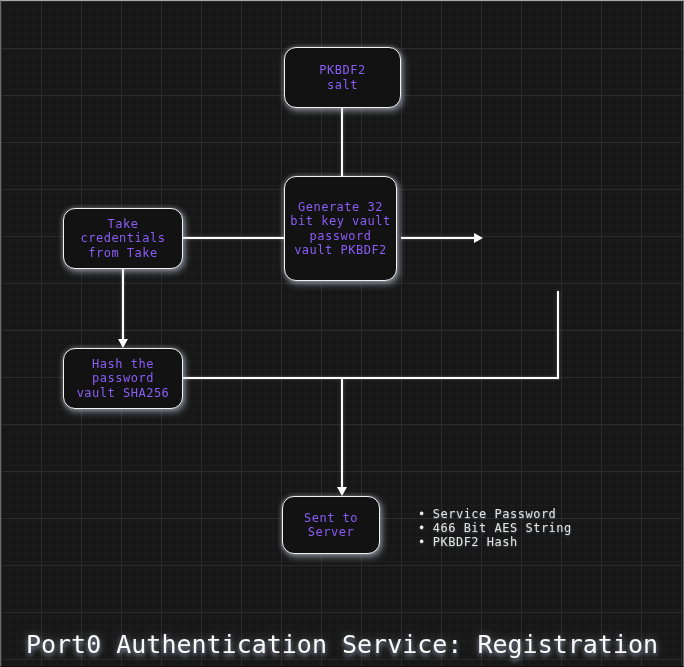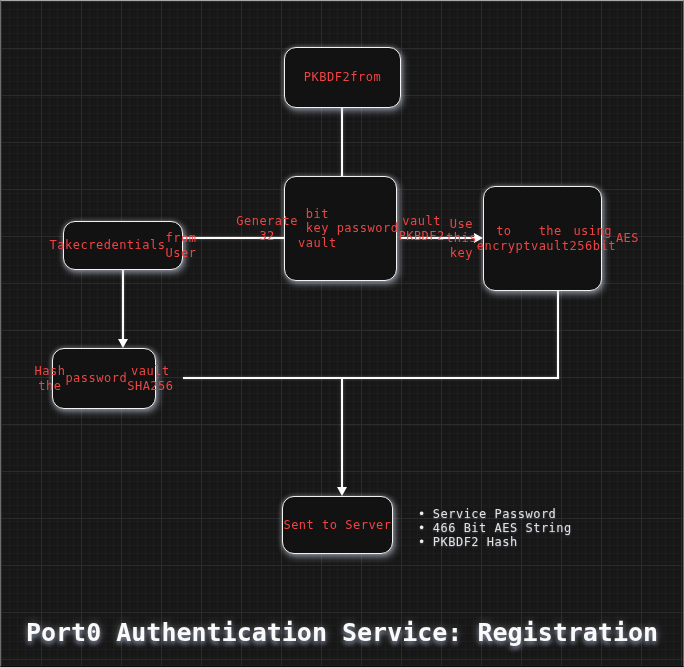--- a/index.html
+++ b/index.html
@@ -20,24 +20,24 @@
     overflow:hidden;
     font-family:"DejaVu Sans Mono","Liberation Mono",monospace;
   }
   .node{
     position:absolute;
     box-sizing:border-box;
     background:#121212;
     border:1.5px solid #f2f2f2;
     border-radius:12px;
     box-shadow:2px 3px 7px rgba(196,204,228,.55), 0 0 5px rgba(255,255,255,.35);
-    color:#ef4444;
+    color:#8b5cf6;
     font-size:12px;
     line-height:14.5px;
-    display:flex;flex-direction:row;
+    display:flex;flex-direction:column;
     align-items:center;justify-content:center;
     text-align:center;
     letter-spacing:.5px;
   }
   .edge{position:absolute;background:#fdfdfd;box-shadow:0 0 3px rgba(255,255,255,.35);}
   .h{height:2px}
   .v{width:2px}
   .arrow-down{
     position:absolute;width:0;height:0;
     border-left:5px solid transparent;
@@ -53,23 +53,23 @@
   #payload-list{
     position:absolute;left:417px;top:506px;
     color:#e2e2e2;font-size:12px;line-height:14px;
     text-shadow:0 1px 2px rgba(120,128,150,.55);
     letter-spacing:.5px;
   }
   .payload-row{display:flex;align-items:center;gap:7px;}
   .dot{font-size:12px;color:#efefef;}
   #diagram-title{
     position:absolute;left:0;right:0;top:613px;
-    margin:4px;text-align:center;
+    margin:16px;text-align:center;
     color:#fafafa;
-    font-size:25px;font-weight:bold;
+    font-size:25px;font-weight:normal;
     letter-spacing:0px;
     font-family:"DejaVu Sans Mono","Liberation Mono",monospace;
     text-shadow:0 3px 4px rgba(125,135,160,.9), 0 0 10px rgba(255,255,255,.35);
     white-space:nowrap;
   }
 </style>
 </head>
 <body>
 
 <div id="canvas">
@@ -85,51 +85,44 @@
   <div class="edge v" style="left:121px;top:268px;height:71px"></div>
   <div class="arrow-down" style="left:117px;top:338px"></div>
 
   <div class="edge v" style="left:556px;top:290px;height:88px"></div>
   <div class="edge h" style="left:182px;top:376px;width:376px"></div>
   <div class="edge v" style="left:340px;top:378px;height:110px"></div>
   <div class="arrow-down" style="left:336px;top:486px"></div>
 
   <div class="node" style="left:283px;top:46px;width:117px;height:61px">
     <div>PKBDF2</div>
-    <div>from</div>
+    <div>salt</div>
   </div>
 
-  <div class="node" style="left:62px;top:220px;width:120px;height:49px">
+  <div class="node" style="left:62px;top:207px;width:120px;height:61px">
     <div>Take</div>
     <div>credentials</div>
-    <div>from User</div>
+    <div>from Take</div>
   </div>
 
   <div class="node" style="left:283px;top:175px;width:113px;height:105px">
     <div>Generate 32</div>
     <div>bit key vault</div>
     <div>password</div>
     <div>vault PKBDF2</div>
   </div>
 
-  <div class="node" style="left:482px;top:185px;width:119px;height:105px">
-    <div>Use this key</div>
-    <div>to encrypt</div>
-    <div>the vault</div>
-    <div>using 256bit</div>
-    <div>AES</div>
-  </div>
 
-  <div class="node" style="left:51px;top:347px;width:104px;height:61px">
+  <div class="node" style="left:62px;top:347px;width:120px;height:61px">
     <div>Hash the</div>
     <div>password</div>
     <div>vault SHA256</div>
   </div>
 
-  <div class="node" style="left:281px;top:495px;width:111px;height:58px">
+  <div class="node" style="left:281px;top:495px;width:98px;height:58px">
     <div>Sent to Server</div>
   </div>
 
   <div id="payload-list">
     <div class="payload-row">
       <span class="dot">•</span>
       <span>Service Password</span>
     </div>
     <div class="payload-row">
       <span class="dot">•</span>

